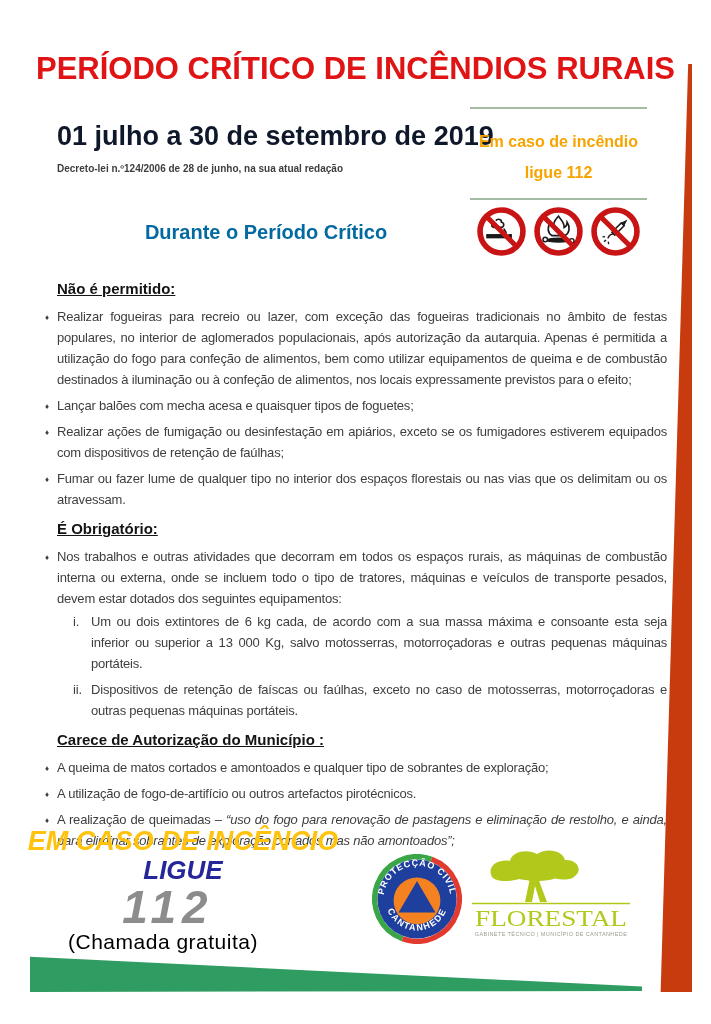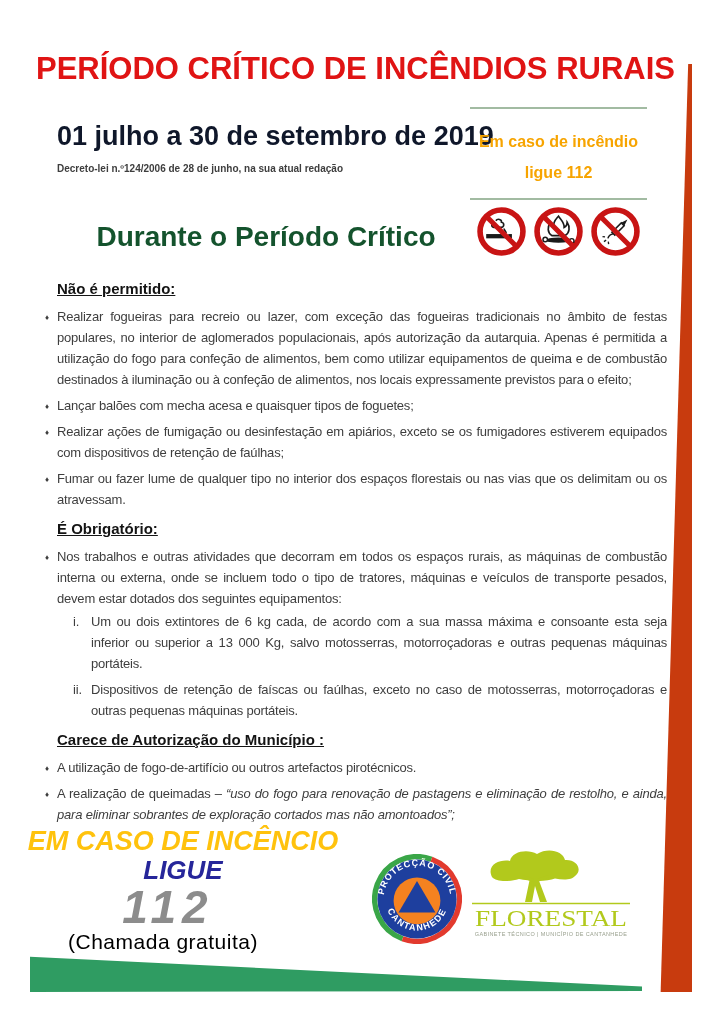--- a/index.html
+++ b/index.html
@@ -24,21 +24,21 @@
   .emergency-box{position:absolute;left:470px;top:107px;width:177px;text-align:center;}
   .emergency-box .rule{height:2px;background:#a2bba2;}
   .emergency-text{padding:17px 0 10px;color:#f7a400;font-weight:bold;font-size:16px;line-height:31px;}
 
   
   .prohibition-icons{position:absolute;left:477px;top:207px;display:flex;gap:8px;}
   .prohibition-icons svg{display:block;}
 
   
   .section-title{position:absolute;top:221px;left:0;width:532px;text-align:center;
-         font-size:28px;font-weight:bold;color:#14532d;}
+         font-size:20px;font-weight:bold;color:#0369a1;}
 
   
   .body-content{position:absolute;top:278px;left:57px;width:610px;
         font-size:13px;line-height:21px;letter-spacing:-0.2px;color:#3e3e3e;text-align:justify;}
   .sub-heading{font-size:15px;font-weight:bold;color:#141414;text-decoration:underline;
         margin:8px 0 7px;letter-spacing:0;}
   .sub-heading.first{margin-top:0;}
   ul.bullets{list-style:none;margin:0;padding:0;}
   ul.bullets>li{position:relative;margin:0 0 5px;}
   ul.bullets>li::before{content:"\2666";position:absolute;left:-12px;top:1px;
@@ -136,20 +136,21 @@
           <div class="sub-item">
             <span class="marker">ii.</span>
             <span class="sub-text">Dispositivos de retenção de faíscas ou faúlhas, exceto no caso de motosserras, motorroçadoras e outras pequenas máquinas portáteis.</span>
           </div>
         </div>
       </li>
     </ul>
 
     <div class="sub-heading">Carece de Autorização do Município :</div>
     <ul class="bullets">
+      <li>A queima de matos cortados e amontoados e qualquer tipo de sobrantes de exploração;</li>
       <li>A utilização de fogo-de-artifício ou outros artefactos pirotécnicos.</li>
       <li><span>A realização de queimadas – </span><span class="quote">“uso do fogo para renovação de pastagens e eliminação de restolho, e ainda, para eliminar sobrantes de exploração cortados mas não amontoados”;</span></li>
     </ul>
 
   </div>
 
   <div class="footer-emergency">
     <div class="fe-title">EM CASO DE INCÊNCIO</div>
     <div class="fe-ligue">LIGUE</div>
     <div class="fe-number">112</div>

